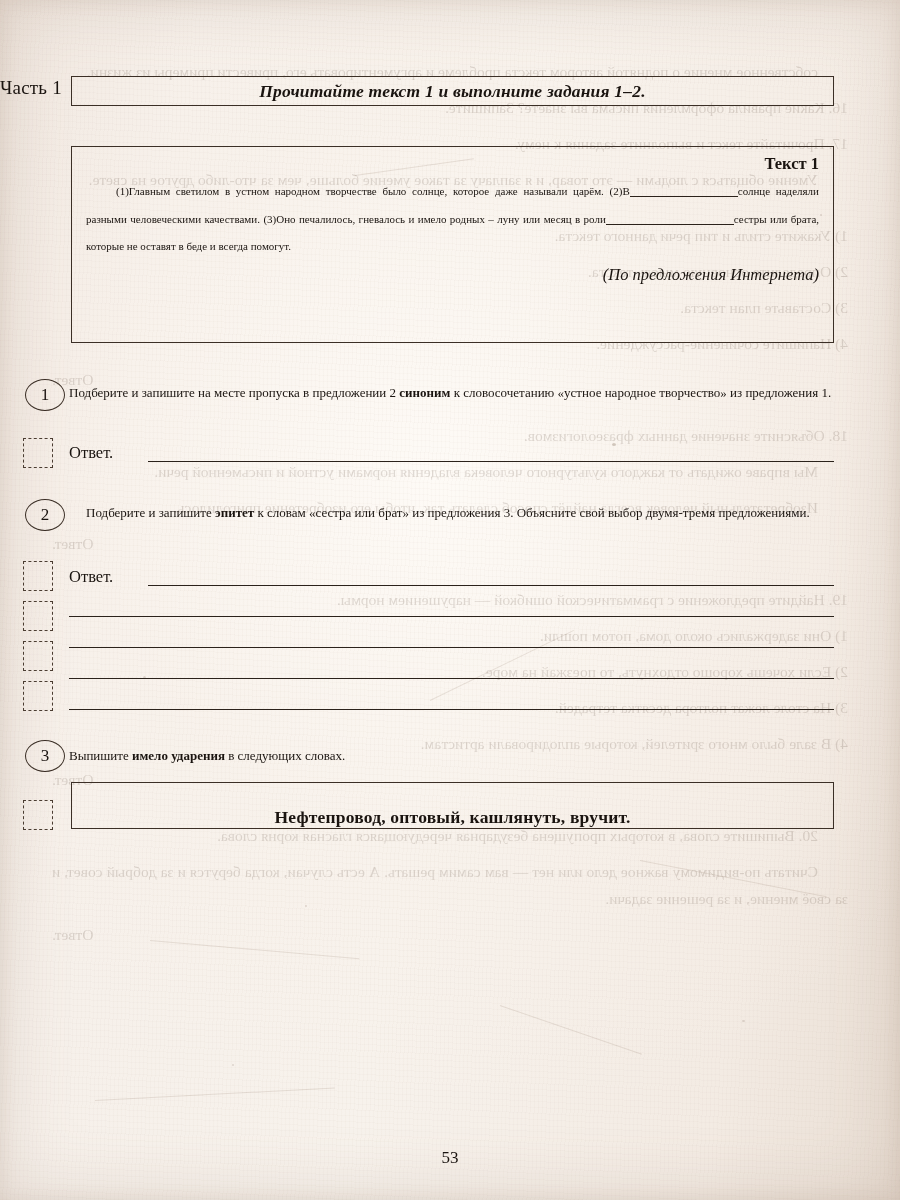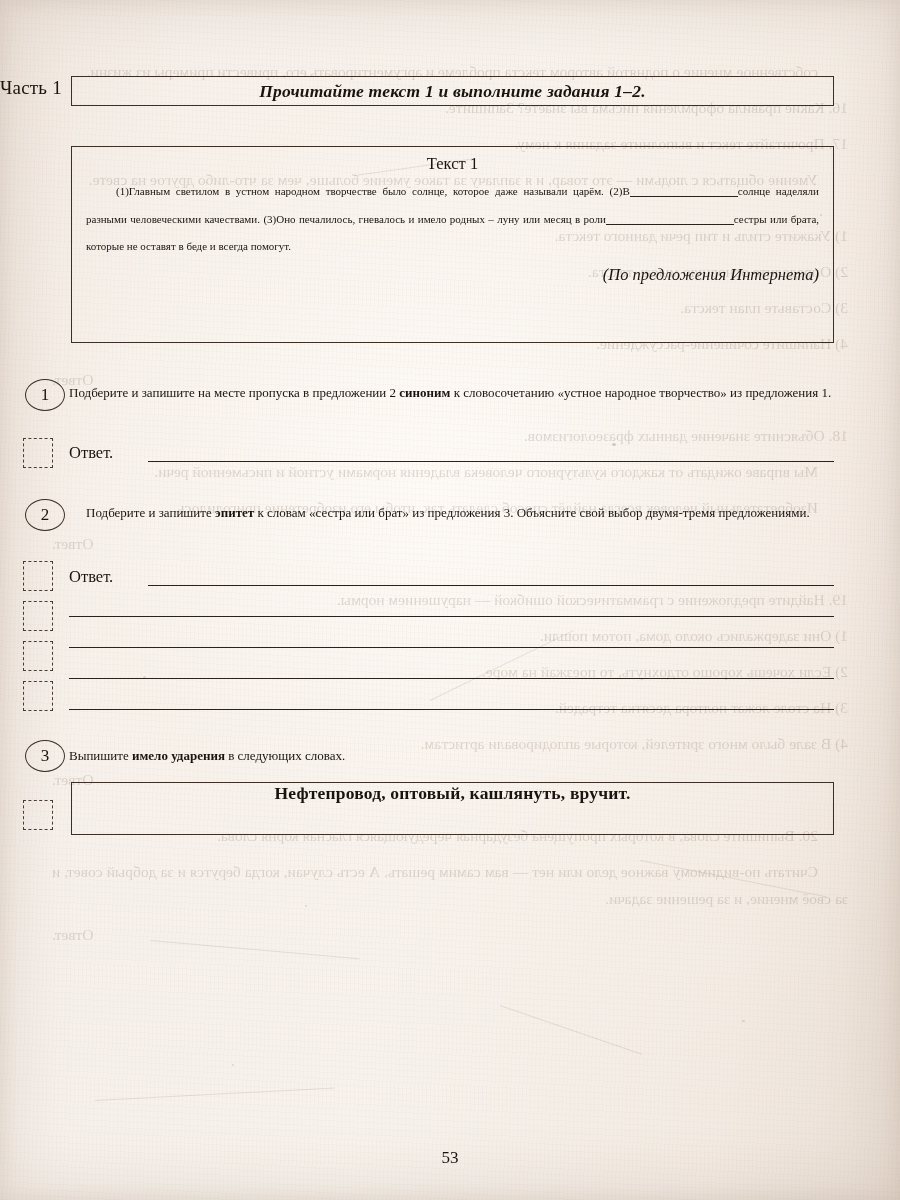--- a/index.html
+++ b/index.html
@@ -123,23 +123,23 @@
     position: absolute;
     left: 71px;
     top: 146px;
     width: 763px;
     height: 197px;
     border: 1.4px solid #3b2f26;
     box-sizing: border-box;
     padding: 7px 14px 6px 14px;
   }
   .text-box .tb-title {
-    text-align: center;
+    text-align: right;
     font-size: 16.5px;
-    font-weight: normal;
+    font-weight: bold;
     margin-bottom: 4px;
   }
   .text-box .tb-body {
     font-size: 11px;
     line-height: 27.5px;
     text-align: justify;
     text-indent: 30px;
     text-align-last: left;
     hyphens: none;
   }
@@ -198,25 +198,25 @@
     border: 1.6px dashed #4a3c31;
     box-sizing: border-box;
     background: transparent;
   }
 
   .stress-box {
     position: absolute;
     left: 71px;
     top: 782px;
     width: 763px;
-    height: 53px;
+    height: 47px;
     border: 1.4px solid #3b2f26;
     box-sizing: border-box;
     display: flex;
-    align-items: flex-start;
+    align-items: flex-end;
     justify-content: center;
   }
   .stress-box .txt {
     font-size: 17.5px;
     font-weight: bold;
     letter-spacing: .2px;
   }
 
   .page-number {
     position: absolute;

